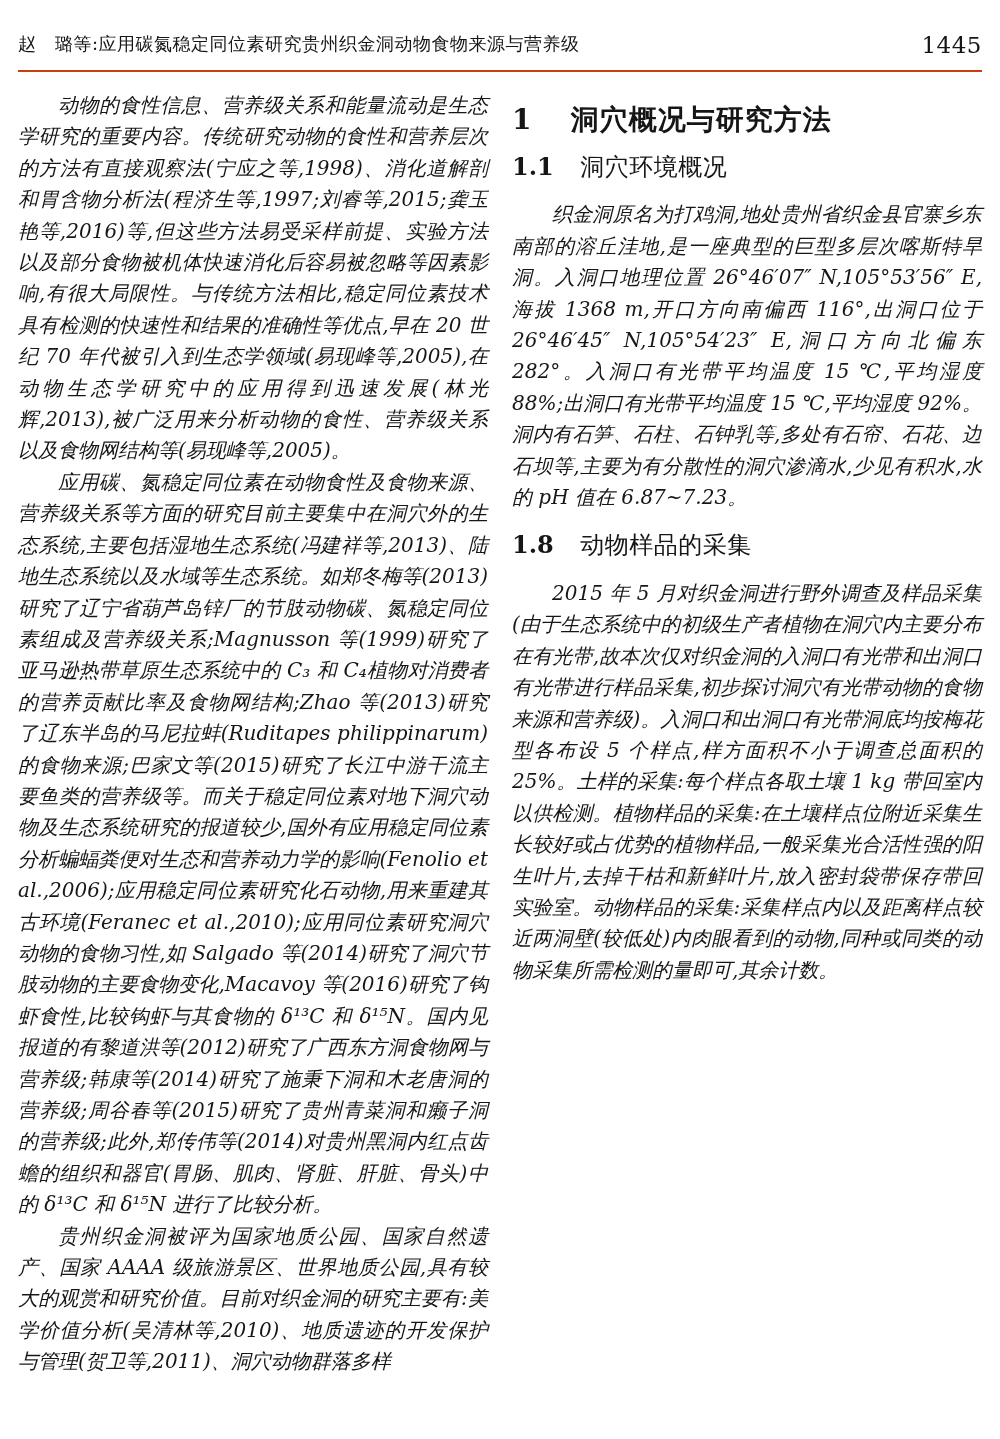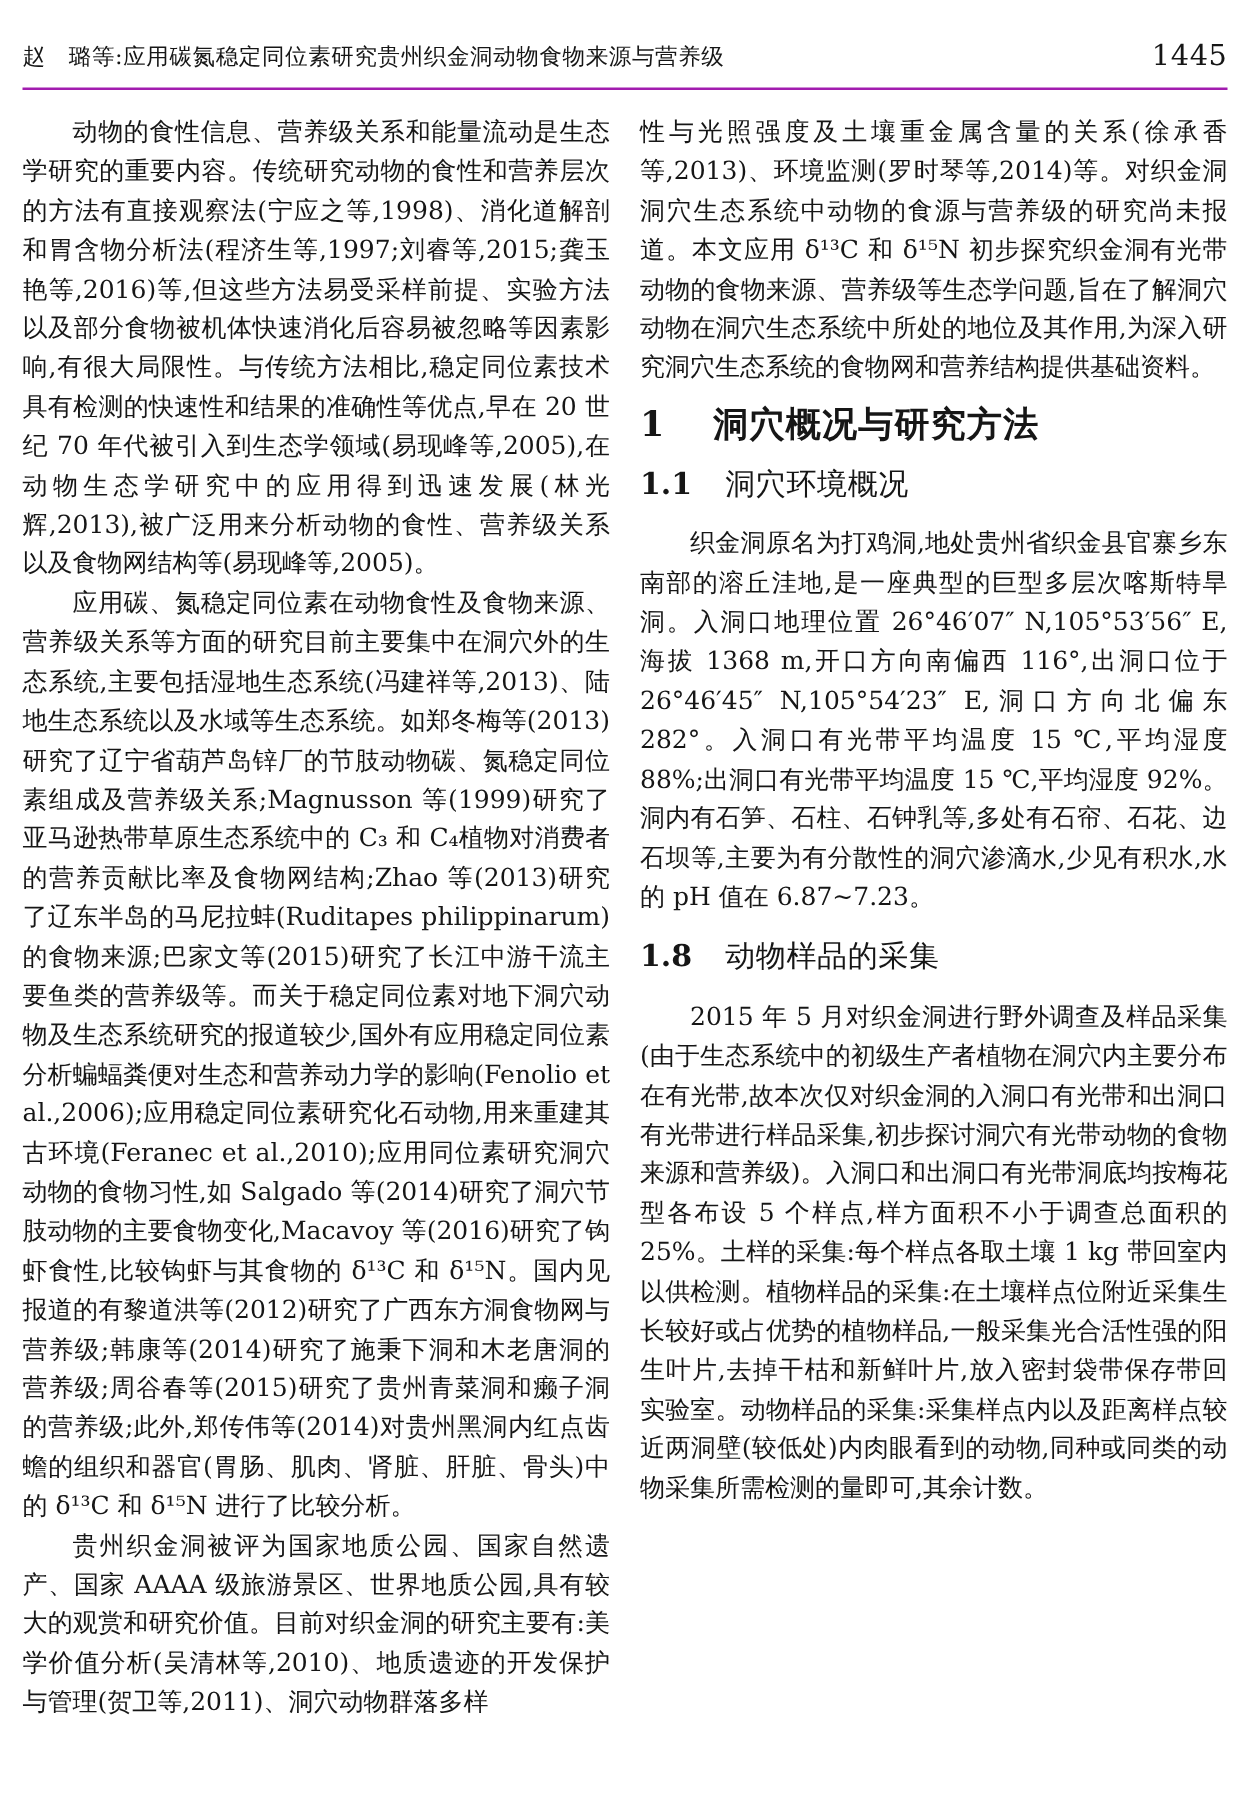--- a/index.html
+++ b/index.html
@@ -14,43 +14,43 @@
   .page {
     width: 1000px;
     height: 1439px;
     padding: 0 18px;
     background: #ffffff;
     overflow: hidden;
   }
   .running-head {
     display: flex;
     justify-content: space-between;
-    align-items: center;
+    align-items: flex-start;
     padding-top: 32px;
     padding-bottom: 12px;
     font-size: 18px;
     letter-spacing: 0.5px;
-    border-bottom: 2px solid #a21caf;
+    border-bottom: 2px solid #c2410c;
   }
   .running-head .title { white-space: nowrap; }
   .running-head .pageno { font-size: 23px; }
   .columns {
     display: flex;
     gap: 24px;
     margin-top: 18px;
   }
   .col {
     width: 470px;
     font-size: 20px;
     line-height: 31.4px;
     text-align: justify;
     text-justify: inter-ideograph;
     overflow-wrap: break-word;
   }
-  .para { text-align: justify; }
+  .para { text-align: justify; font-style: italic; }
   .indent { text-indent: 2em; }
   .h1 {
     margin: 15px 0 13px 0;
     font-size: 28px;
     line-height: 30px;
     font-weight: bold;
   }
   .h1 .num {
     font-family: "DejaVu Serif", "Liberation Serif", serif;
     margin-right: 1.4em;
@@ -82,21 +82,20 @@
 
   <div class="columns">
 
     <div class="col">
       <p class="para indent">动物的食性信息、营养级关系和能量流动是生态学研究的重要内容。传统研究动物的食性和营养层次的方法有直接观察法(宁应之等,1998)、消化道解剖和胃含物分析法(程济生等,1997;刘睿等,2015;龚玉艳等,2016)等,但这些方法易受采样前提、实验方法以及部分食物被机体快速消化后容易被忽略等因素影响,有很大局限性。与传统方法相比,稳定同位素技术具有检测的快速性和结果的准确性等优点,早在 20 世纪 70 年代被引入到生态学领域(易现峰等,2005),在动物生态学研究中的应用得到迅速发展(林光辉,2013),被广泛用来分析动物的食性、营养级关系以及食物网结构等(易现峰等,2005)。</p>
       <p class="para indent">应用碳、氮稳定同位素在动物食性及食物来源、营养级关系等方面的研究目前主要集中在洞穴外的生态系统,主要包括湿地生态系统(冯建祥等,2013)、陆地生态系统以及水域等生态系统。如郑冬梅等(2013)研究了辽宁省葫芦岛锌厂的节肢动物碳、氮稳定同位素组成及营养级关系;Magnusson 等(1999)研究了亚马逊热带草原生态系统中的 C₃ 和 C₄植物对消费者的营养贡献比率及食物网结构;Zhao 等(2013)研究了辽东半岛的马尼拉蚌(Ruditapes philippinarum)的食物来源;巴家文等(2015)研究了长江中游干流主要鱼类的营养级等。而关于稳定同位素对地下洞穴动物及生态系统研究的报道较少,国外有应用稳定同位素分析蝙蝠粪便对生态和营养动力学的影响(Fenolio et al.,2006);应用稳定同位素研究化石动物,用来重建其古环境(Feranec et al.,2010);应用同位素研究洞穴动物的食物习性,如 Salgado 等(2014)研究了洞穴节肢动物的主要食物变化,Macavoy 等(2016)研究了钩虾食性,比较钩虾与其食物的 δ¹³C 和 δ¹⁵N。国内见报道的有黎道洪等(2012)研究了广西东方洞食物网与营养级;韩康等(2014)研究了施秉下洞和木老唐洞的营养级;周谷春等(2015)研究了贵州青菜洞和癞子洞的营养级;此外,郑传伟等(2014)对贵州黑洞内红点齿蟾的组织和器官(胃肠、肌肉、肾脏、肝脏、骨头)中的 δ¹³C 和 δ¹⁵N 进行了比较分析。</p>
       <p class="para indent">贵州织金洞被评为国家地质公园、国家自然遗产、国家 AAAA 级旅游景区、世界地质公园,具有较大的观赏和研究价值。目前对织金洞的研究主要有:美学价值分析(吴清林等,2010)、地质遗迹的开发保护与管理(贺卫等,2011)、洞穴动物群落多样</p>
     </div>
 
     <div class="col">
-      <p class="para">性与光照强度及土壤重金属含量的关系(徐承香等,2013)、环境监测(罗时琴等,2014)等。对织金洞洞穴生态系统中动物的食源与营养级的研究尚未报道。本文应用 δ¹³C 和 δ¹⁵N 初步探究织金洞有光带动物的食物来源、营养级等生态学问题,旨在了解洞穴动物在洞穴生态系统中所处的地位及其作用,为深入研究洞穴生态系统的食物网和营养结构提供基础资料。</p>
 
       <div class="h1">
         <span class="num">1</span><span class="ttl">洞穴概况与研究方法</span>
       </div>
 
       <div class="h2">
         <span class="num">1.1</span><span class="ttl">洞穴环境概况</span>
       </div>
 
       <p class="para indent">织金洞原名为打鸡洞,地处贵州省织金县官寨乡东南部的溶丘洼地,是一座典型的巨型多层次喀斯特旱洞。入洞口地理位置 26°46′07″ N,105°53′56″ E,海拔 1368 m,开口方向南偏西 116°,出洞口位于 26°46′45″ N,105°54′23″ E,洞口方向北偏东 282°。入洞口有光带平均温度 15 ℃,平均湿度 88%;出洞口有光带平均温度 15 ℃,平均湿度 92%。洞内有石笋、石柱、石钟乳等,多处有石帘、石花、边石坝等,主要为有分散性的洞穴渗滴水,少见有积水,水的 pH 值在 6.87~7.23。</p>

